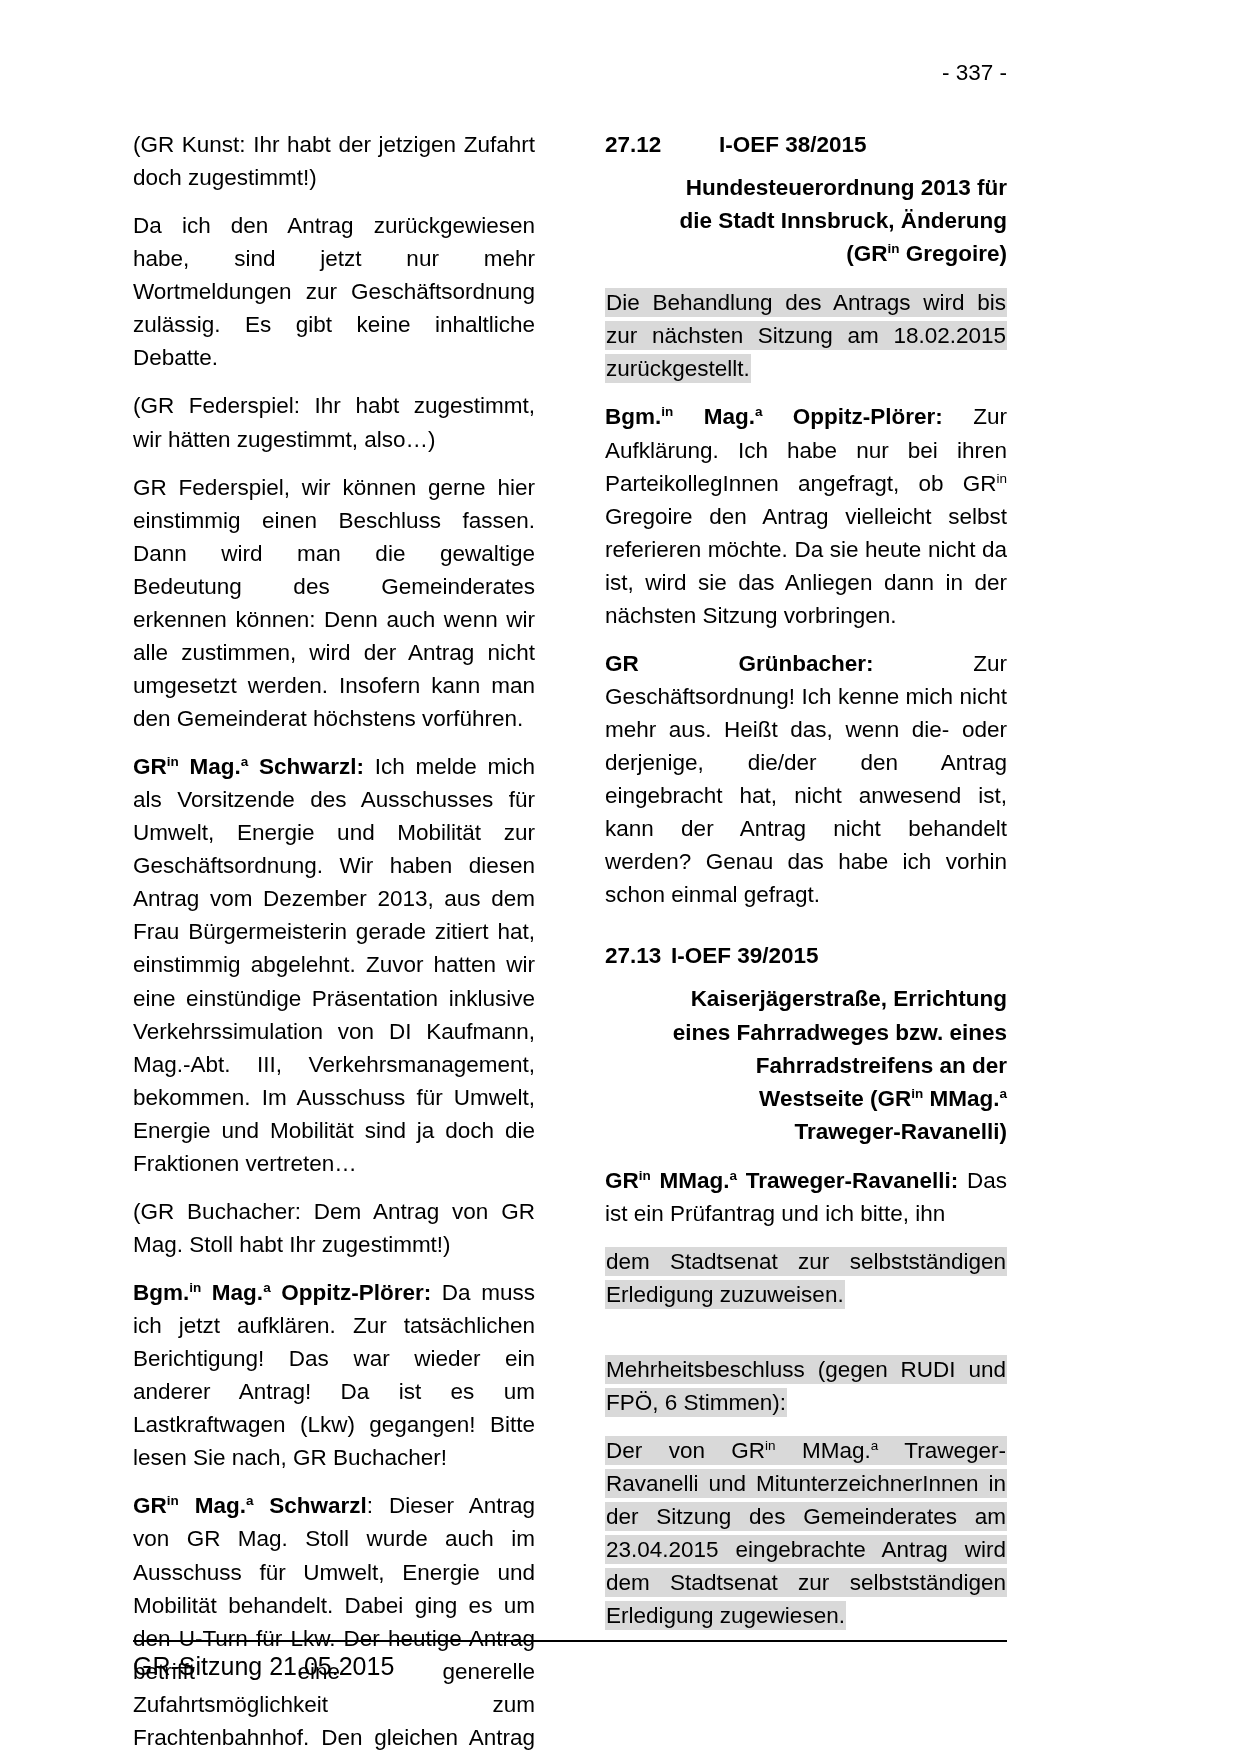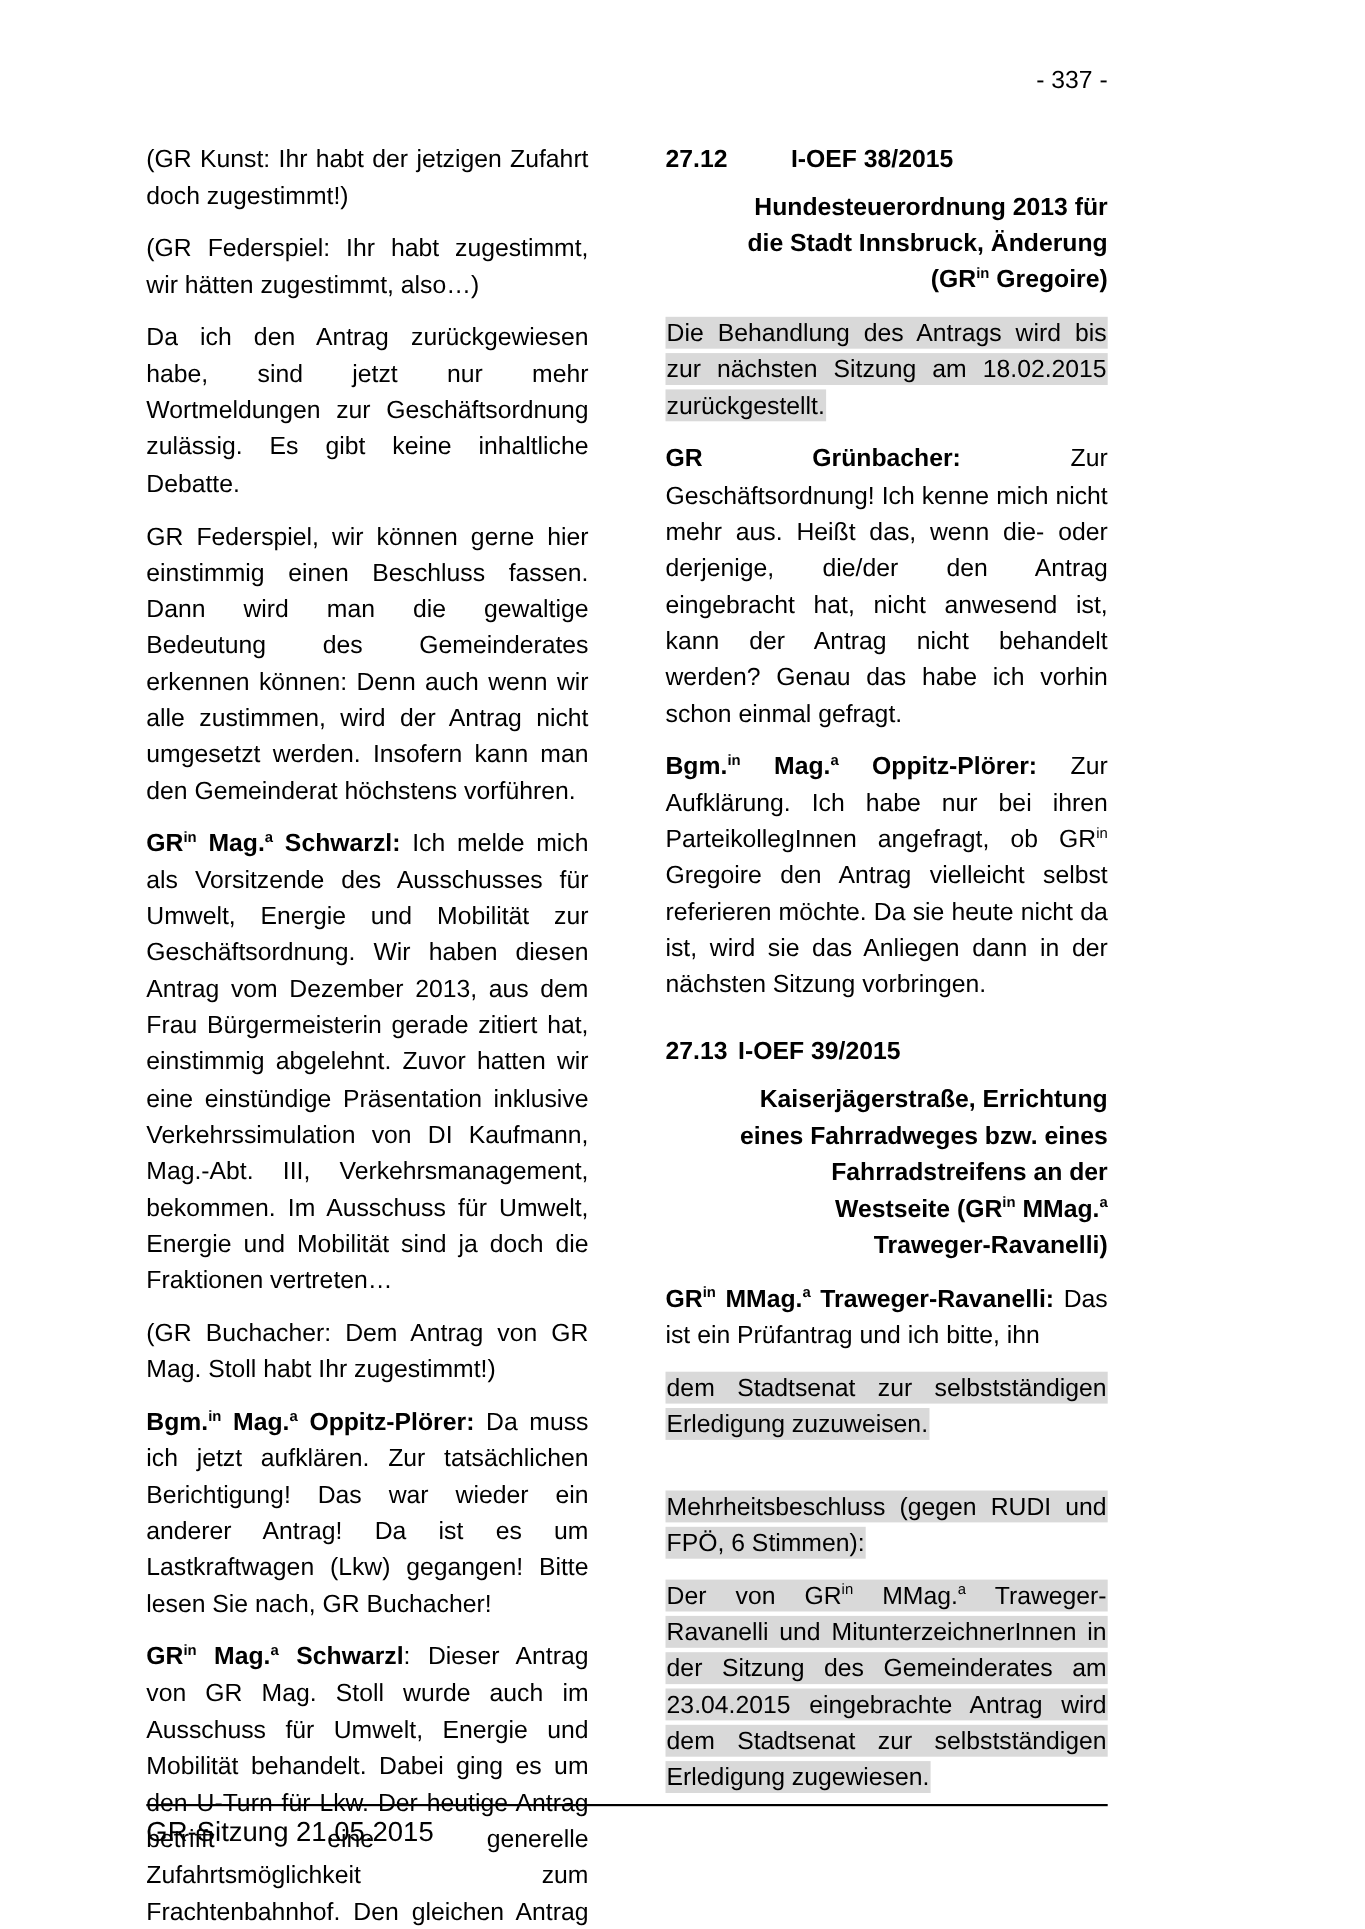--- a/index.html
+++ b/index.html
@@ -41,37 +41,37 @@
   }
 </style>
 </head>
 <body>
 
 <div class="page-number">- 337 -</div>
 
 <div class="content">
   <div class="col" id="col-left">
       <div class="block paragraph">(GR Kunst: Ihr habt der jetzigen Zufahrt doch zugestimmt!)</div>
+      <div class="block paragraph">Da ich den Antrag zurückgewiesen habe, sind jetzt nur mehr Wortmeldungen zur Geschäftsordnung zulässig. Es gibt keine inhaltliche Debatte.</div>
       <div class="block paragraph">(GR Federspiel: Ihr habt zugestimmt, wir hätten zugestimmt, also…)</div>
-      <div class="block paragraph">Da ich den Antrag zurückgewiesen habe, sind jetzt nur mehr Wortmeldungen zur Geschäftsordnung zulässig. Es gibt keine inhaltliche Debatte.</div>
       <div class="block paragraph">GR Federspiel, wir können gerne hier einstimmig einen Beschluss fassen. Dann wird man die gewaltige Bedeutung des Gemeinderates erkennen können: Denn auch wenn wir alle zustimmen, wird der Antrag nicht umgesetzt werden. Insofern kann man den Gemeinderat höchstens vorführen.</div>
       <div class="block paragraph"><b>GR<sup>in</sup> Mag.<sup>a</sup> Schwarzl:</b> Ich melde mich als Vorsitzende des Ausschusses für Umwelt, Energie und Mobilität zur Geschäftsordnung. Wir haben diesen Antrag vom Dezember 2013, aus dem Frau Bürgermeisterin gerade zitiert hat, einstimmig abgelehnt. Zuvor hatten wir eine einstündige Präsentation inklusive Verkehrssimulation von DI Kaufmann, Mag.-Abt. III, Verkehrsmanagement, bekommen. Im Ausschuss für Umwelt, Energie und Mobilität sind ja doch die Fraktionen vertreten…</div>
       <div class="block paragraph">(GR Buchacher: Dem Antrag von GR Mag. Stoll habt Ihr zugestimmt!)</div>
       <div class="block paragraph"><b>Bgm.<sup>in</sup> Mag.<sup>a</sup> Oppitz-Plörer:</b> Da muss ich jetzt aufklären. Zur tatsächlichen Berichtigung! Das war wieder ein anderer Antrag! Da ist es um Lastkraftwagen (Lkw) gegangen! Bitte lesen Sie nach, GR Buchacher!</div>
       <div class="block paragraph"><b>GR<sup>in</sup> Mag.<sup>a</sup> Schwarzl</b>: Dieser Antrag von GR Mag. Stoll wurde auch im Ausschuss für Umwelt, Energie und Mobilität behandelt. Dabei ging es um den U-Turn für Lkw. Der heutige Antrag betrifft eine generelle Zufahrtsmöglichkeit zum Frachtenbahnhof. Den gleichen Antrag hat vor zwei Jahren schon GR MMag. Traweger-Ravanelli gestellt. Ich wiederhole, dass wir ihn damals im Ausschuss für Umwelt, Energie und Mobilität einstimmig abgelehnt haben - nicht aus Jux und Tollerei, sondern wohlbegründet - als Ergebnis der Verkehrssimulationen der Mag.-Abt. III, Verkehrsmanagement.</div>
     </div>
   <div class="col" id="col-right">
       <div class="block section-heading">
         <span class="sec-num">27.12</span>
         <span class="sec-code">I-OEF 38/2015</span>
       </div>
       <div class="block subheading">Hundesteuerordnung 2013 für die Stadt Innsbruck, Änderung (GR<sup>in</sup> Gregoire)</div>
       <div class="block highlight"><span class="hl">Die Behandlung des Antrags wird bis zur nächsten Sitzung am 18.02.2015 zurückgestellt.</span></div>
+      <div class="block paragraph"><b>Bgm.<sup>in</sup> Mag.<sup>a</sup> Oppitz-Plörer:</b> Zur Aufklärung. Ich habe nur bei ihren ParteikollegInnen angefragt, ob GR<sup>in</sup> Gregoire den Antrag vielleicht selbst referieren möchte. Da sie heute nicht da ist, wird sie das Anliegen dann in der nächsten Sitzung vorbringen.</div>
       <div class="block paragraph"><b>GR Grünbacher:</b> Zur Geschäftsordnung! Ich kenne mich nicht mehr aus. Heißt das, wenn die- oder derjenige, die/der den Antrag eingebracht hat, nicht anwesend ist, kann der Antrag nicht behandelt werden? Genau das habe ich vorhin schon einmal gefragt.</div>
-      <div class="block paragraph"><b>Bgm.<sup>in</sup> Mag.<sup>a</sup> Oppitz-Plörer:</b> Zur Aufklärung. Ich habe nur bei ihren ParteikollegInnen angefragt, ob GR<sup>in</sup> Gregoire den Antrag vielleicht selbst referieren möchte. Da sie heute nicht da ist, wird sie das Anliegen dann in der nächsten Sitzung vorbringen.</div>
       <div class="block section-heading">
         <span class="sec-num">27.13</span>
         <span class="sec-code">I-OEF 39/2015</span>
       </div>
       <div class="block subheading">Kaiserjägerstraße, Errichtung eines Fahrradweges bzw. eines Fahrradstreifens an der Westseite (GR<sup>in</sup> MMag.<sup>a</sup> Traweger-Ravanelli)</div>
       <div class="block paragraph"><b>GR<sup>in</sup> MMag.<sup>a</sup> Traweger-Ravanelli:</b> Das ist ein Prüfantrag und ich bitte, ihn</div>
       <div class="block highlight"><span class="hl">dem Stadtsenat zur selbstständigen Erledigung zuzuweisen.</span></div>
       <div class="block highlight spaced"><span class="hl">Mehrheitsbeschluss (gegen RUDI und FPÖ, 6 Stimmen):</span></div>
       <div class="block highlight"><span class="hl">Der von GR<sup>in</sup> MMag.<sup>a</sup> Traweger-Ravanelli und MitunterzeichnerInnen in der Sitzung des Gemeinderates am 23.04.2015 eingebrachte Antrag wird dem Stadtsenat zur selbstständigen Erledigung zugewiesen.</span></div>
     </div>

